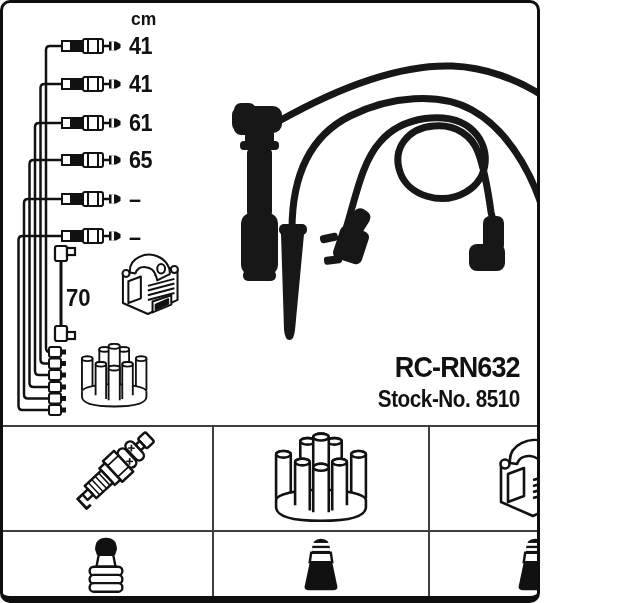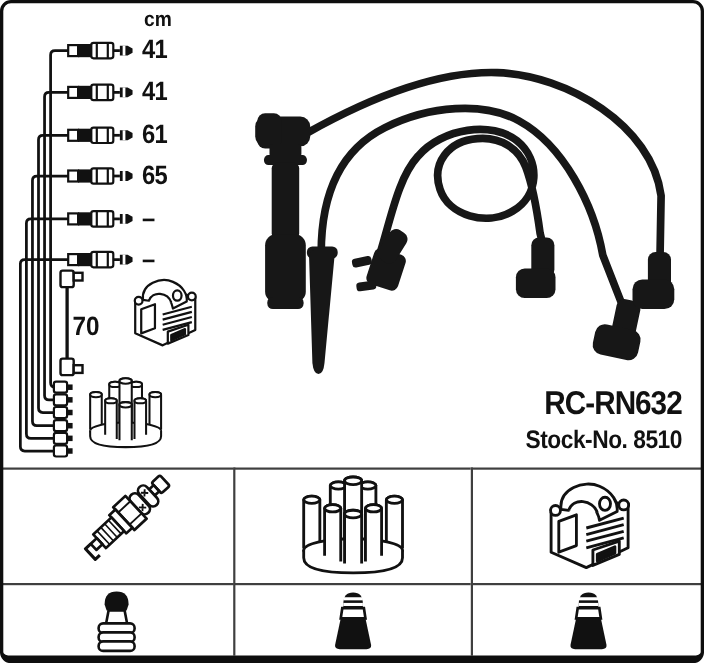--- a/index.html
+++ b/index.html
@@ -1,17 +1,17 @@
 <!DOCTYPE html>
 <html><head>
 <meta charset="utf-8">
 <style>
   html,body{margin:0;padding:0;background:#fff;}
   .sheet{
-    position:relative;width:640px;height:603px;background:#fff;overflow:hidden;
+    position:relative;width:540px;height:603px;background:#fff;overflow:hidden;
     font-family:"Liberation Sans","DejaVu Sans",sans-serif;color:#111;
   }
   .frame{
     position:absolute;inset:0;border:3px solid #0e0e0e;border-bottom-width:7px;
     border-radius:10px;pointer-events:none;z-index:30;box-sizing:border-box;
   }
   .abs{position:absolute;}
   svg{display:block;}
   
   .unit-header{left:131px;top:8px;font-size:19px;font-weight:bold;transform:scaleX(.92);transform-origin:left center;}

